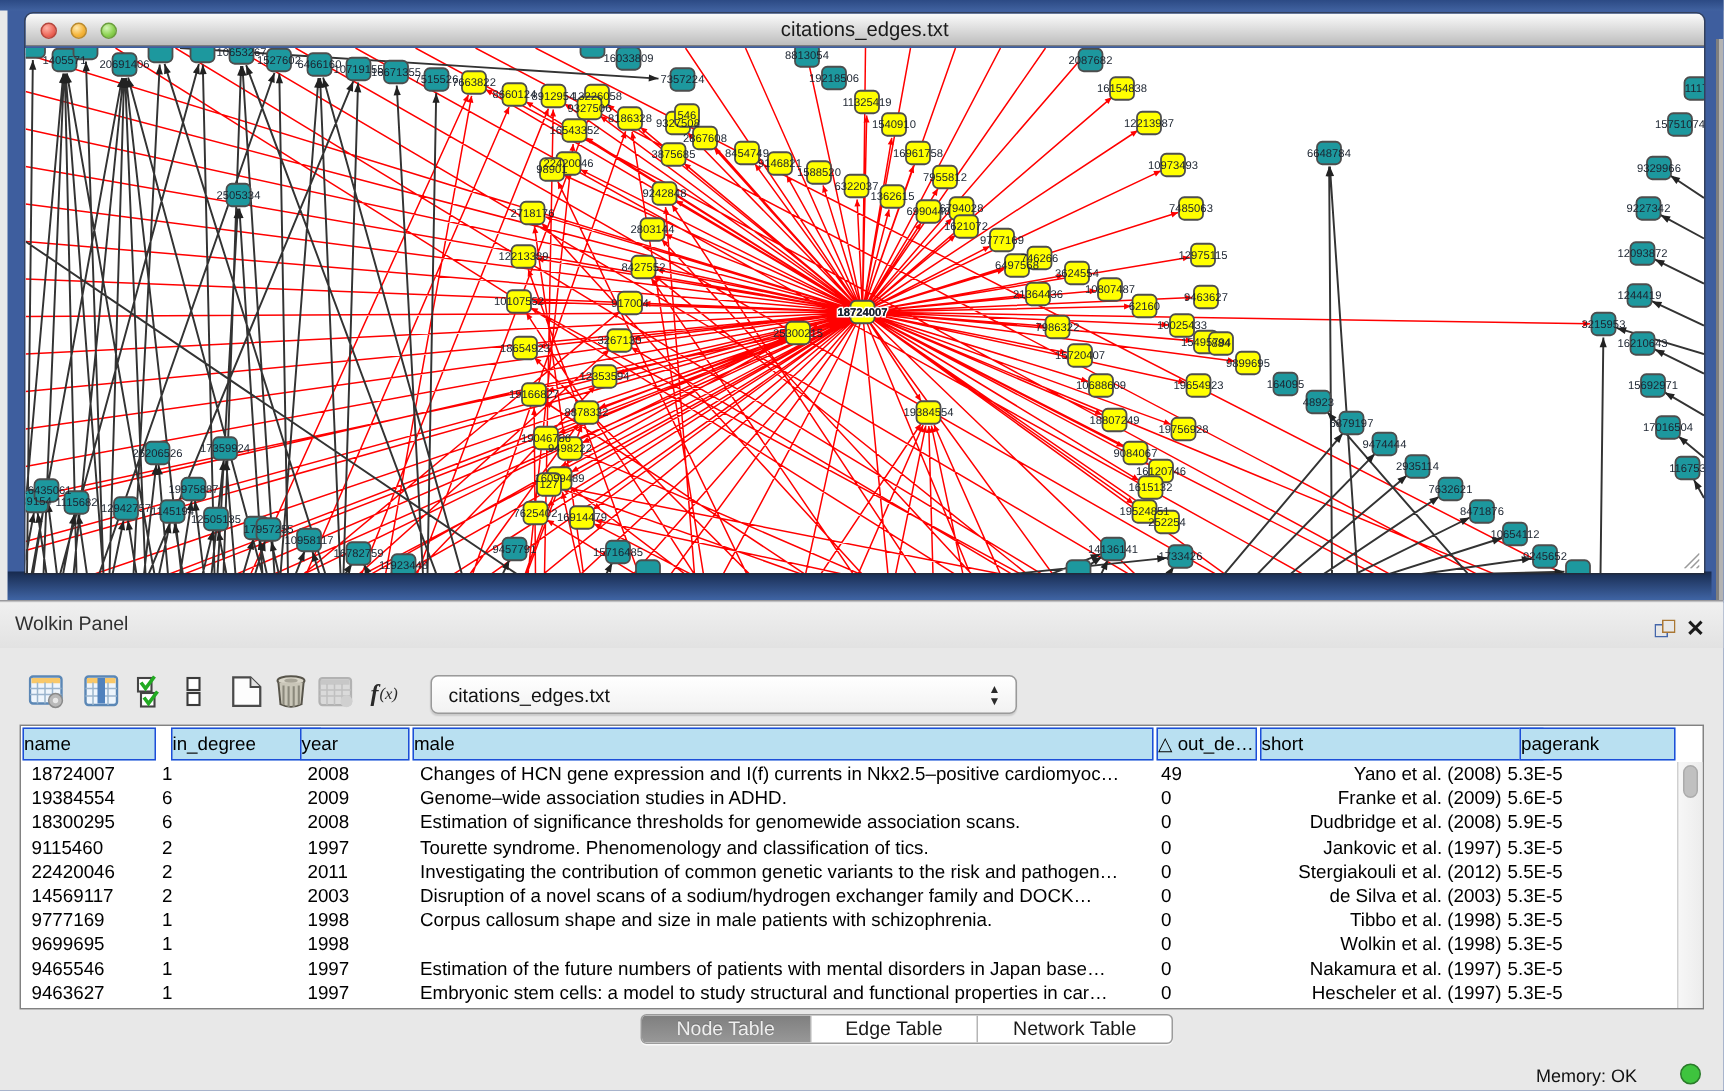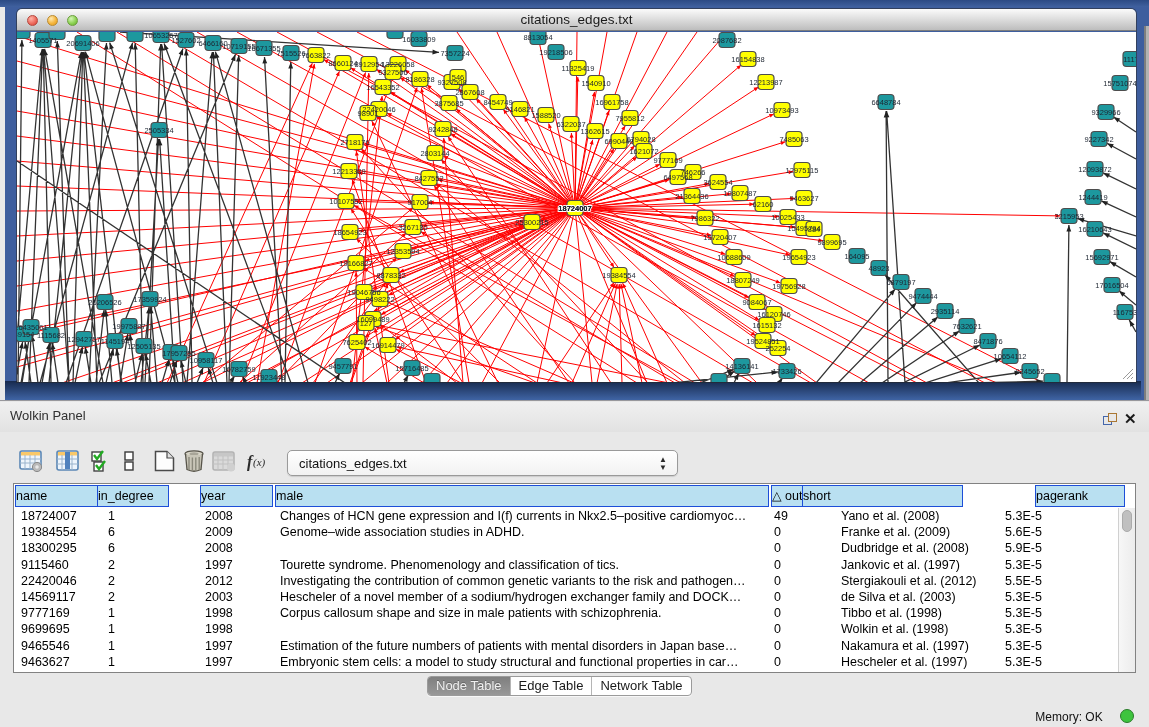--- a/index.html
+++ b/index.html
@@ -31,29 +31,29 @@
 .thead{position:absolute;left:0;top:0;width:1104px;height:24px;background:#fff}
 .th{position:absolute;top:1px;height:22px;background:#b9e0f1;border:1px solid #1d4ed8;font-size:12.5px;color:#000;text-align:left;line-height:21px}
 .tbody{position:absolute;left:0;top:24px;width:1104px;height:164px;overflow:hidden;font-size:12.5px;color:#000}
 .tr{position:relative;height:16.2px;line-height:16.2px;white-space:nowrap}
 .tr div{position:absolute;top:0;height:16.2px;overflow:hidden}
 .c-name{left:7px;width:82px}
 .c-ind{left:94px;width:85px}
 .c-year{left:191px;width:65px}
 .c-title{left:266px;width:490px}
 .c-out{left:760px;width:62px}
-.c-short{left:827px;width:160px;text-align:left}
+.c-short{left:827px;width:160px;text-align:right}
 .c-pr{left:991px;width:90px}
 .vscroll{position:absolute;right:0px;top:24px;width:17px;height:164px;background:linear-gradient(90deg,#f7f7f7,#ececec);border-left:1px solid #d0d0d0}
 .vthumb{position:absolute;left:3px;top:2px;width:10px;height:22px;border-radius:5px;background:#c0c0c0;border:1px solid #ababab}
 .tabs{position:absolute;left:427px;top:275px;height:20px;display:flex;border:1px solid #9b9b9b;border-radius:4px;overflow:hidden;background:#fff;box-shadow:0 1px 0 rgba(255,255,255,.7)}
-.tab{font-size:13px;line-height:18px;padding:0 8px;color:#1a1a1a;border-right:1px solid #b5b5b5}
+.tab{font-size:13px;line-height:18px;padding:0 23px;color:#1a1a1a;border-right:1px solid #b5b5b5}
 .tab:last-child{border-right:none}
 .tab.sel{background:linear-gradient(#7f7f7f,#989898);color:#efefef;text-shadow:0 -1px 0 rgba(0,0,0,.25)}
-.mem{position:absolute;left:1024px;top:309px;width:90px;text-align:center;font-size:12px;color:#111;white-space:nowrap}
+.mem{position:absolute;left:1024px;top:309px;width:90px;text-align:left;font-size:12px;color:#111;white-space:nowrap}
 .dot{position:absolute;left:1120px;top:308px;width:14px;height:14px;border-radius:50%;background:#3ec43e;border:1.5px solid #2a7b2a}
 .grip{position:absolute;right:3px;bottom:3px;width:12px;height:12px}
 </style></head>
 <body>
 <div class="topzone">
   <div class="botband"></div>
   <div class="win">
     <div class="titlebar">
       <div class="tl r"></div>
         <div class="tl y"></div>
@@ -405,26 +405,26 @@
       </g>
     </svg>
     <div class="dd">
         <span class="t">citations_edges.txt</span>
         <span class="ar">▲<br>▼</span>
       </div>
   </div>
   <div class="tablebox">
     <div class="thead">
       <div class="th" style="left:1px;width:89px">name</div>
-      <div class="th" style="left:83px;width:72px">in_degree</div>
+      <div class="th" style="left:100px;width:100px">in_degree</div>
       <div class="th" style="left:186px;width:73px">year</div>
       <div class="th" style="left:261px;width:494px">male</div>
       <div class="th" style="left:757px;width:67px">△ out_de…</div>
-      <div class="th" style="left:788px;width:161px">short</div>
-      <div class="th" style="left:1021px;width:90px">pagerank</div>
+      <div class="th" style="left:826px;width:189px">short</div>
+      <div class="th" style="left:999px;width:104px">pagerank</div>
     </div>
     <div class="tbody">
 <div class="tr">
           <div class="c-name">18724007</div>
           <div class="c-ind">1</div>
           <div class="c-year">2008</div>
           <div class="c-title">Changes of HCN gene expression and I(f) currents in Nkx2.5–positive cardiomyoc…</div>
           <div class="c-out">49</div>
           <div class="c-short">Yano et al. (2008)</div>
           <div class="c-pr">5.3E-5</div>
@@ -435,47 +435,48 @@
           <div class="c-year">2009</div>
           <div class="c-title">Genome–wide association studies in ADHD.</div>
           <div class="c-out">0</div>
           <div class="c-short">Franke et al. (2009)</div>
           <div class="c-pr">5.6E-5</div>
         </div>
 <div class="tr">
           <div class="c-name">18300295</div>
           <div class="c-ind">6</div>
           <div class="c-year">2008</div>
+          <div class="c-title">Estimation of significance thresholds for genomewide association scans.</div>
           <div class="c-out">0</div>
           <div class="c-short">Dudbridge et al. (2008)</div>
           <div class="c-pr">5.9E-5</div>
         </div>
 <div class="tr">
           <div class="c-name">9115460</div>
           <div class="c-ind">2</div>
           <div class="c-year">1997</div>
           <div class="c-title">Tourette syndrome. Phenomenology and classification of tics.</div>
           <div class="c-out">0</div>
           <div class="c-short">Jankovic et al. (1997)</div>
           <div class="c-pr">5.3E-5</div>
         </div>
 <div class="tr">
           <div class="c-name">22420046</div>
           <div class="c-ind">2</div>
-          <div class="c-year">2012</div>
+          <div class="c-year">2011</div>
           <div class="c-title">Investigating the contribution of common genetic variants to the risk and pathogen…</div>
           <div class="c-out">0</div>
           <div class="c-short">Stergiakouli et al. (2012)</div>
           <div class="c-pr">5.5E-5</div>
         </div>
 <div class="tr">
           <div class="c-name">14569117</div>
           <div class="c-ind">2</div>
           <div class="c-year">2003</div>
-          <div class="c-title">Hescheler of a novel member of a sodium/hydrogen exchanger family and DOCK…</div>
+          <div class="c-title">Disruption of a novel scans of a sodium/hydrogen exchanger family and DOCK…</div>
           <div class="c-out">0</div>
           <div class="c-short">de Silva et al. (2003)</div>
           <div class="c-pr">5.3E-5</div>
         </div>
 <div class="tr">
           <div class="c-name">9777169</div>
           <div class="c-ind">1</div>
           <div class="c-year">1998</div>
           <div class="c-title">Corpus callosum shape and size in male patients with schizophrenia.</div>
           <div class="c-out">0</div>

